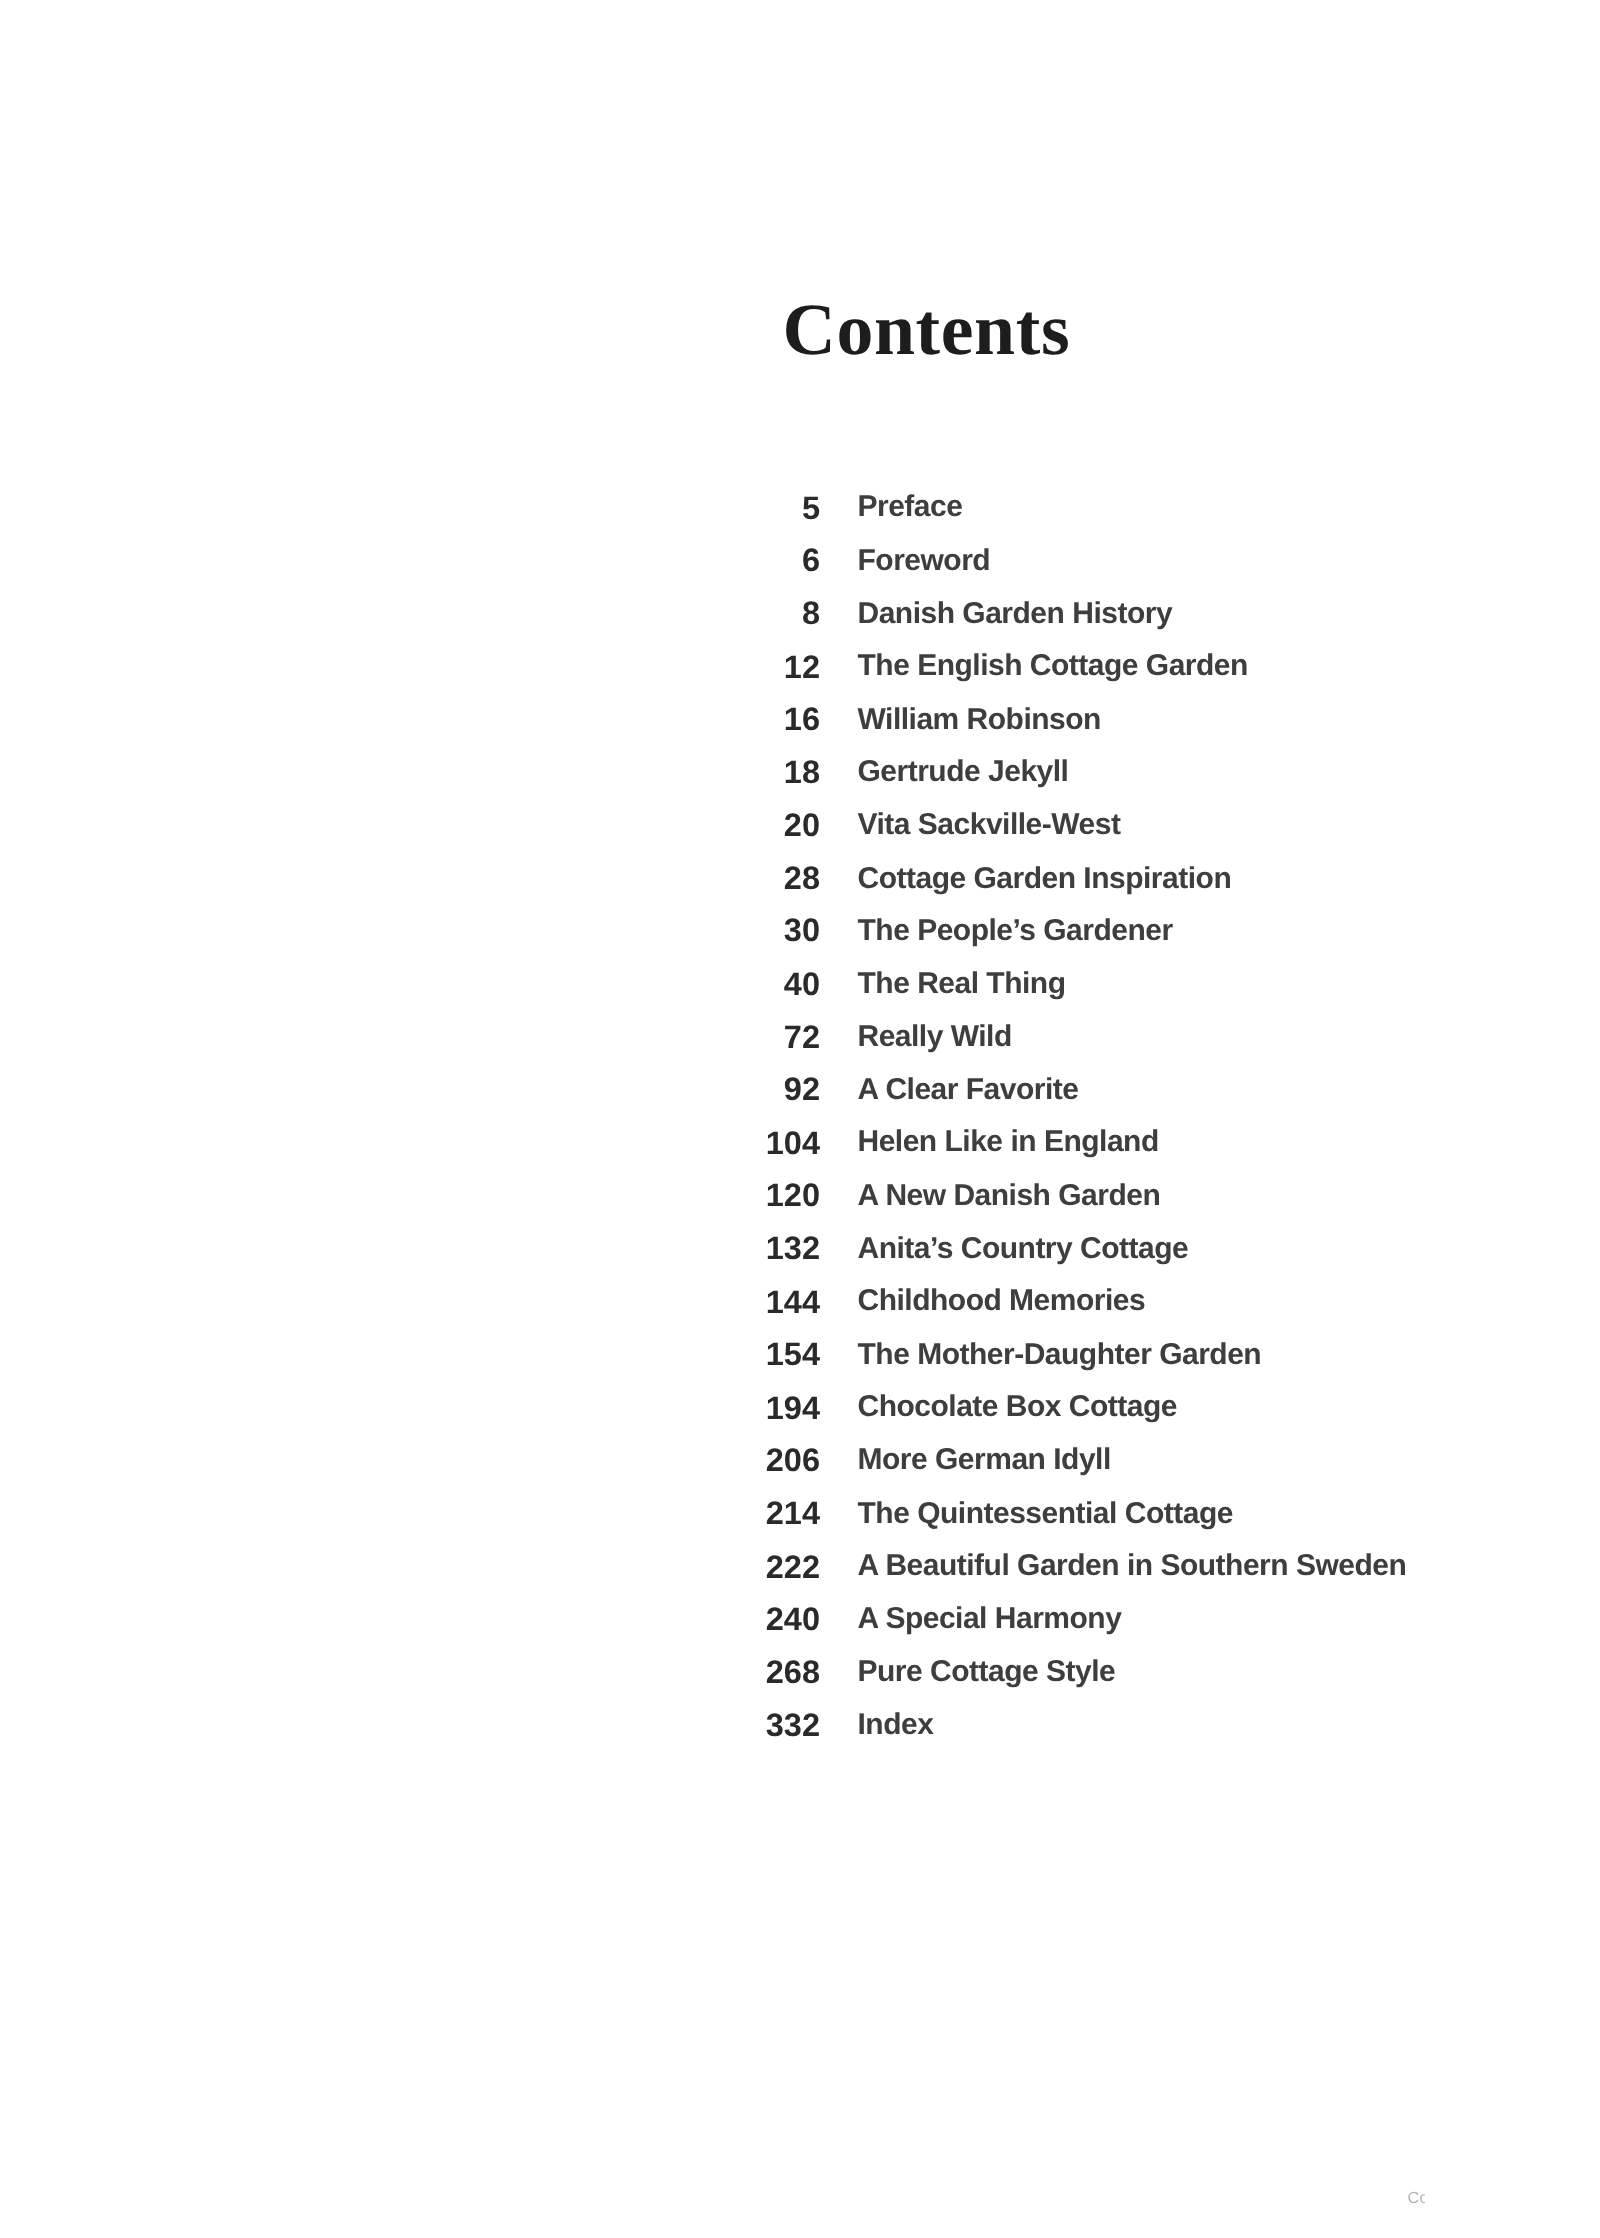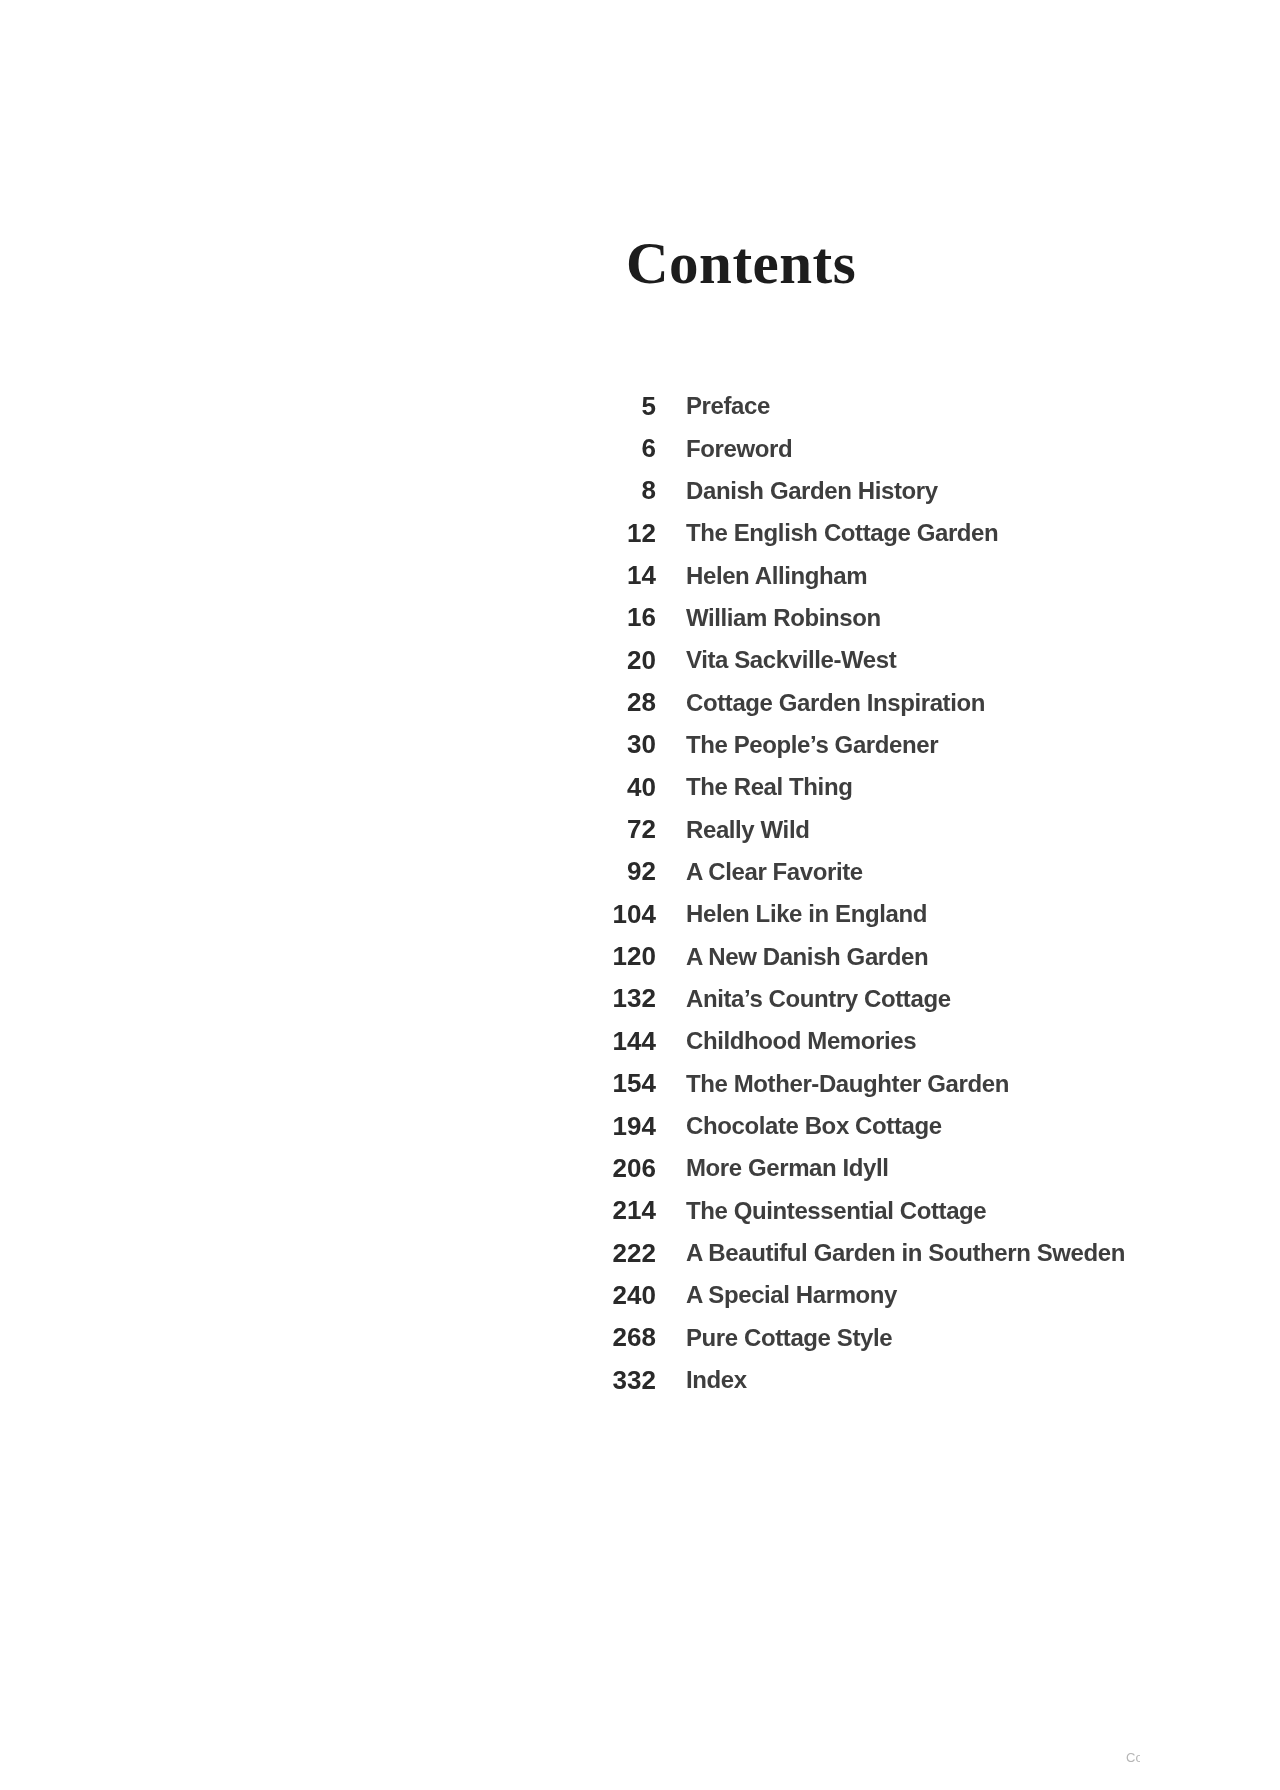--- a/index.html
+++ b/index.html
@@ -84,30 +84,30 @@
     <div class="toc-row">
       <span class="toc-num">8</span>
       <span class="toc-title">Danish Garden History</span>
     </div>
 
     <div class="toc-row">
       <span class="toc-num">12</span>
       <span class="toc-title">The English Cottage Garden</span>
     </div>
 
-    <div class="toc-row">
-      <span class="toc-num">14</span>
-      <span class="toc-title">Helen Allingham</span>
-    </div>
 
     <div class="toc-row">
       <span class="toc-num">16</span>
       <span class="toc-title">William Robinson</span>
     </div>
 
+    <div class="toc-row">
+      <span class="toc-num">18</span>
+      <span class="toc-title">Gertrude Jekyll</span>
+    </div>
 
     <div class="toc-row">
       <span class="toc-num">20</span>
       <span class="toc-title">Vita Sackville-West</span>
     </div>
 
 
 
     <div class="toc-row">
       <span class="toc-num">28</span>

